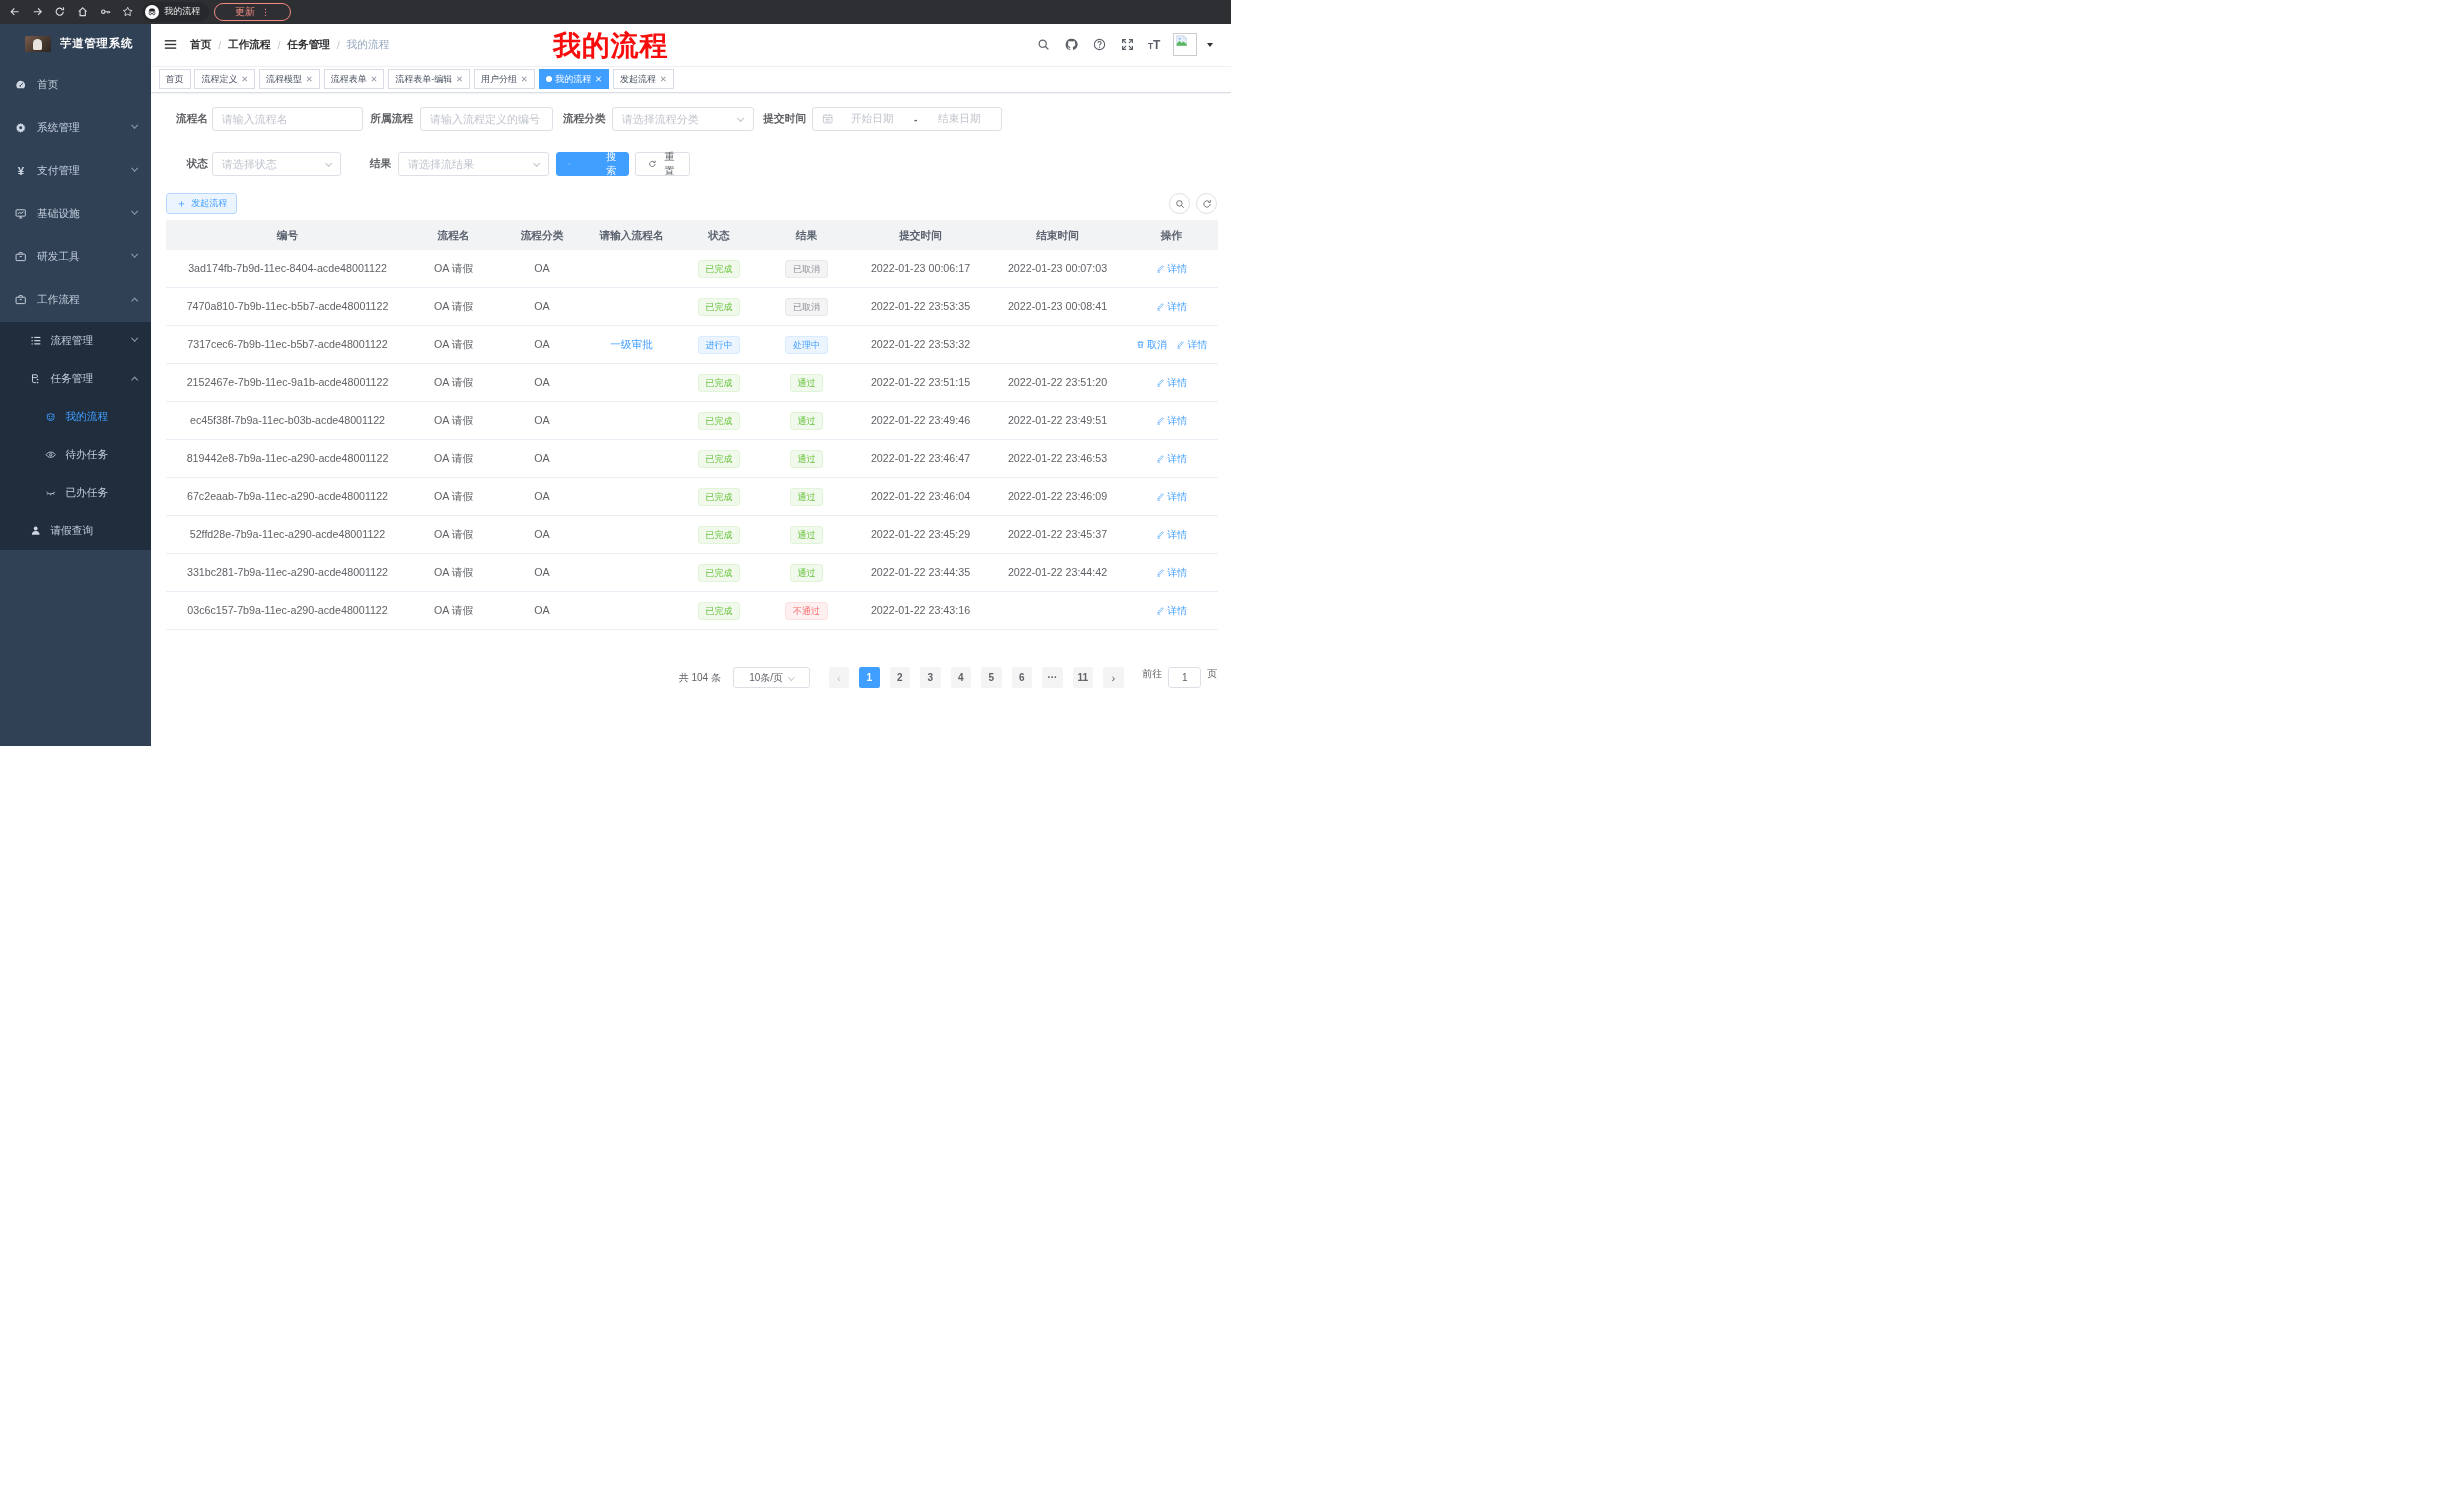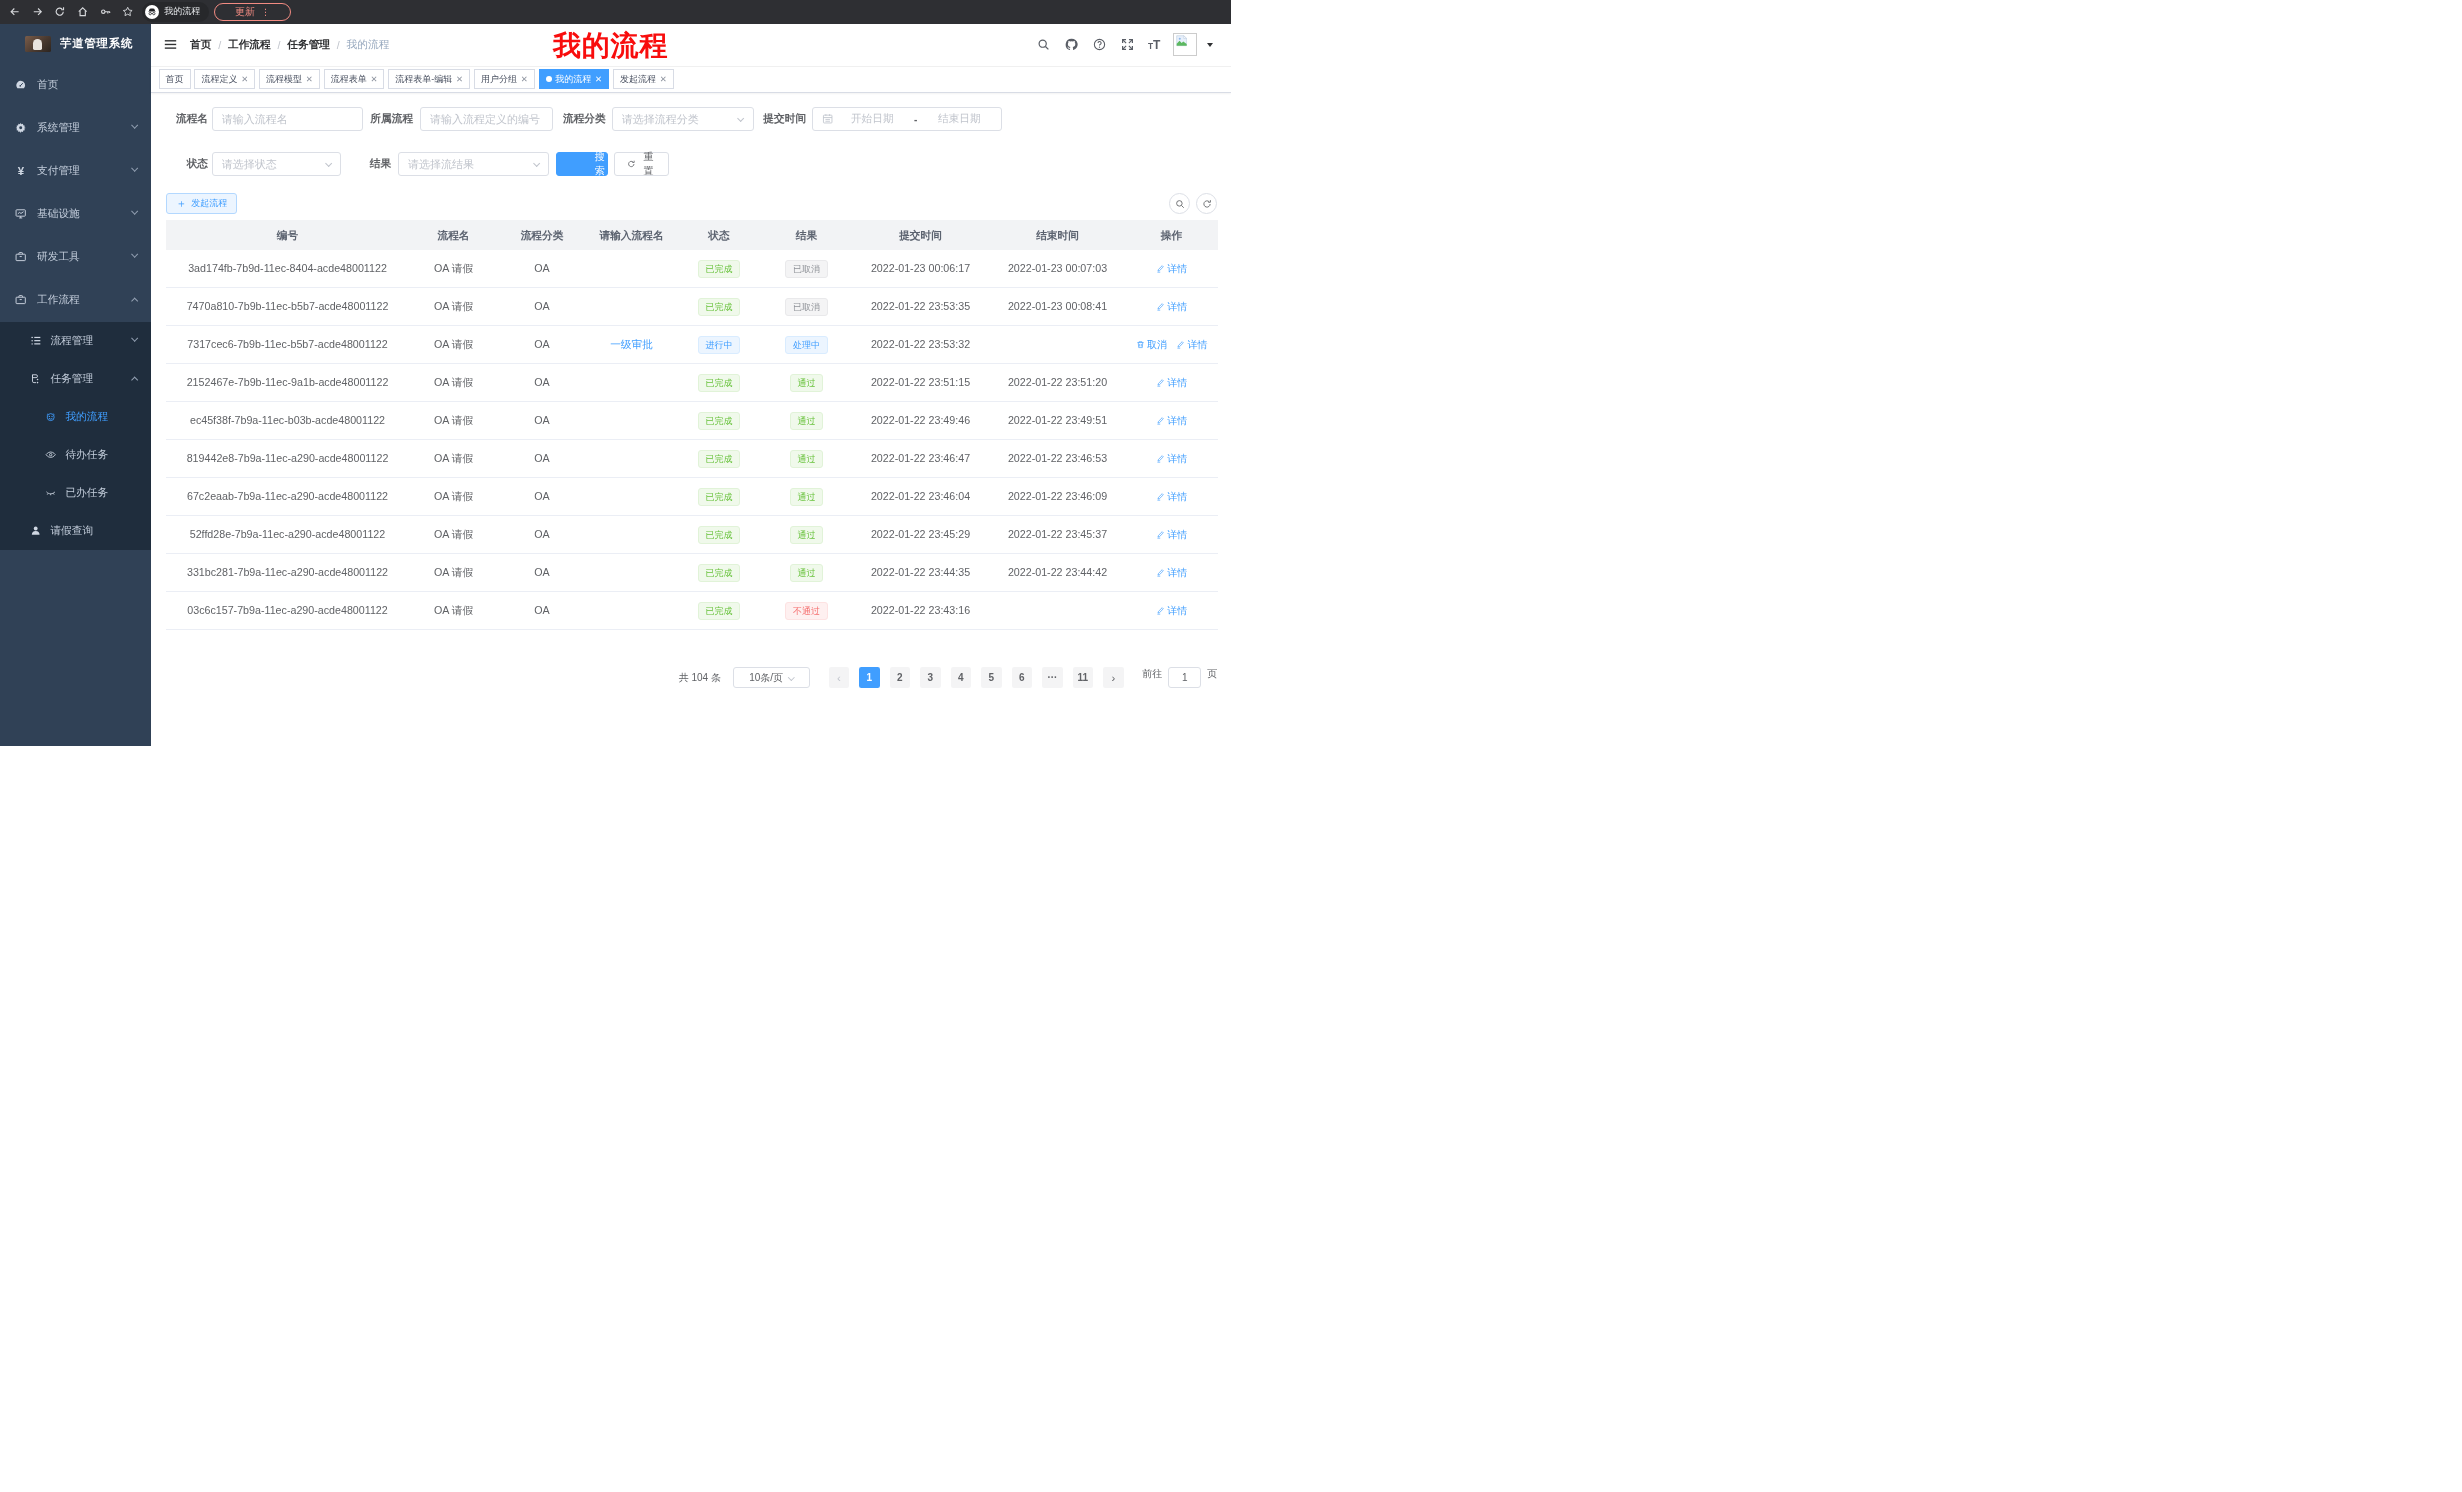--- a/index.html
+++ b/index.html
@@ -430,21 +430,21 @@
         <span class="flabel" style="width:42px;margin-right:3.8px;">状态</span>
         <span class="inp" style="width:129px;">
             <input readonly="" placeholder="请选择状态" style="">
             <span class="sel-chev"></span>
           </span>
         <span class="flabel" style="width:45px;margin-left:5.3px;margin-right:6.8px;">结果</span>
         <span class="inp" style="width:151px;">
             <input readonly="" placeholder="请选择流结果" style="">
             <span class="sel-chev"></span>
           </span>
-        <button class="btn btn-primary" style="margin-left:6.8px;width:52px;gap:36px;">
+        <button class="btn btn-primary" style="margin-left:6.8px;width:73px;gap:36px;">
           <svg viewBox="0 0 16 16" fill="none" stroke="currentColor" stroke-width="1.5">
               <circle cx="7" cy="7" r="4.4"></circle>
               <path d="M10.4 10.4L14 14"></path>
             </svg>
           <span>搜索</span>
         </button>
         <button class="btn btn-default" style="margin-left:6.8px;width:55px;">
           <svg viewBox="0 0 16 16" fill="none" stroke="currentColor" stroke-width="1.5">
               <path d="M13 8A5 5 0 1 1 11.4 4.3"></path>
               <path d="M13.4 1.8v3.4H10"></path>

